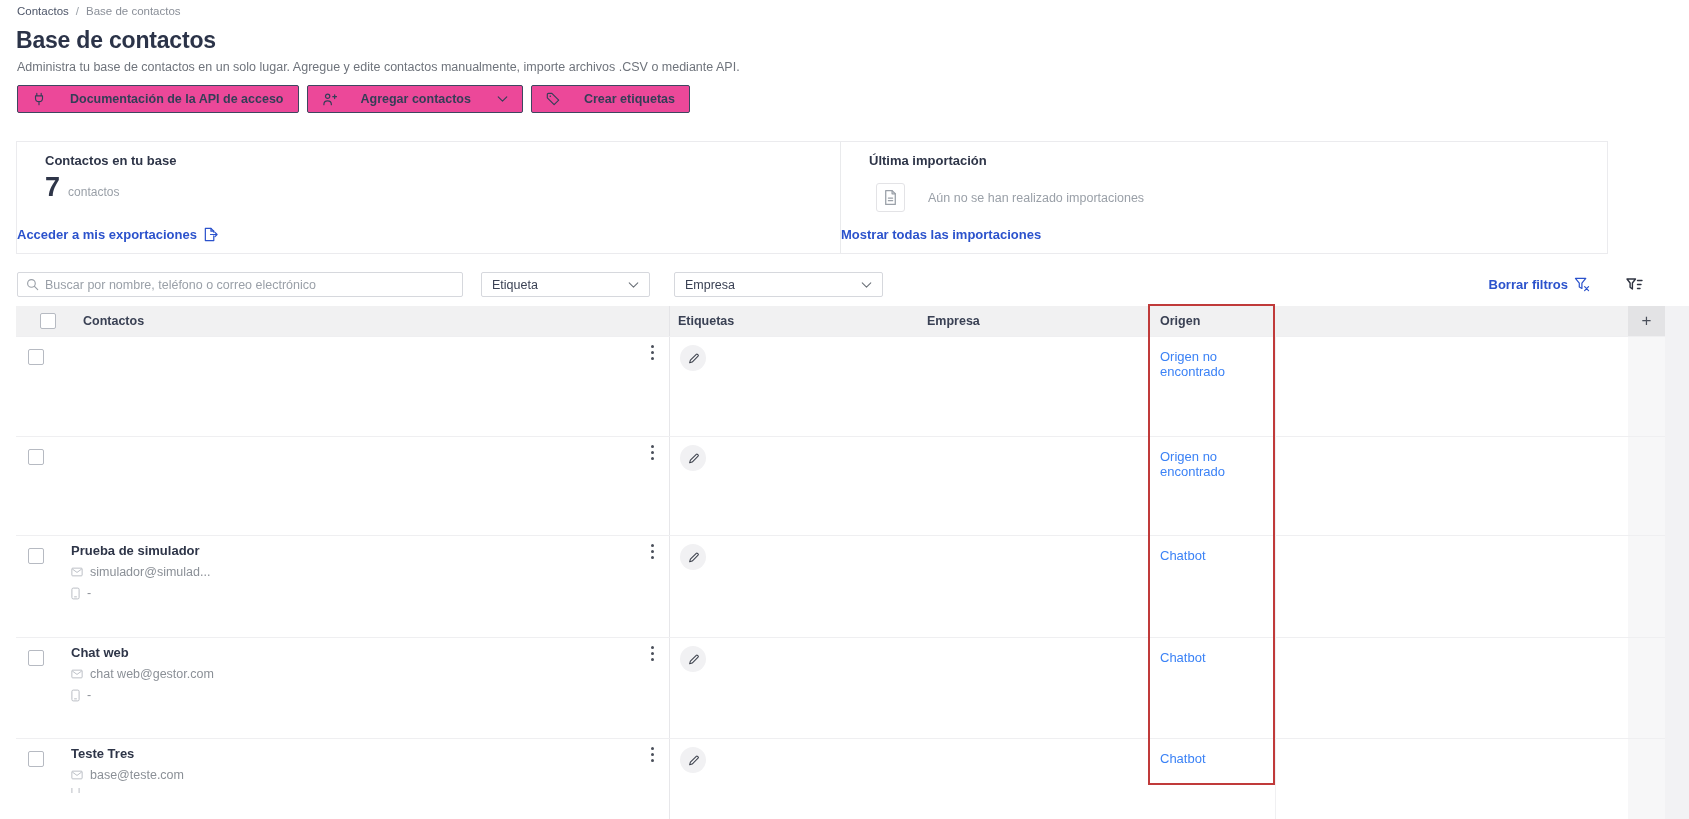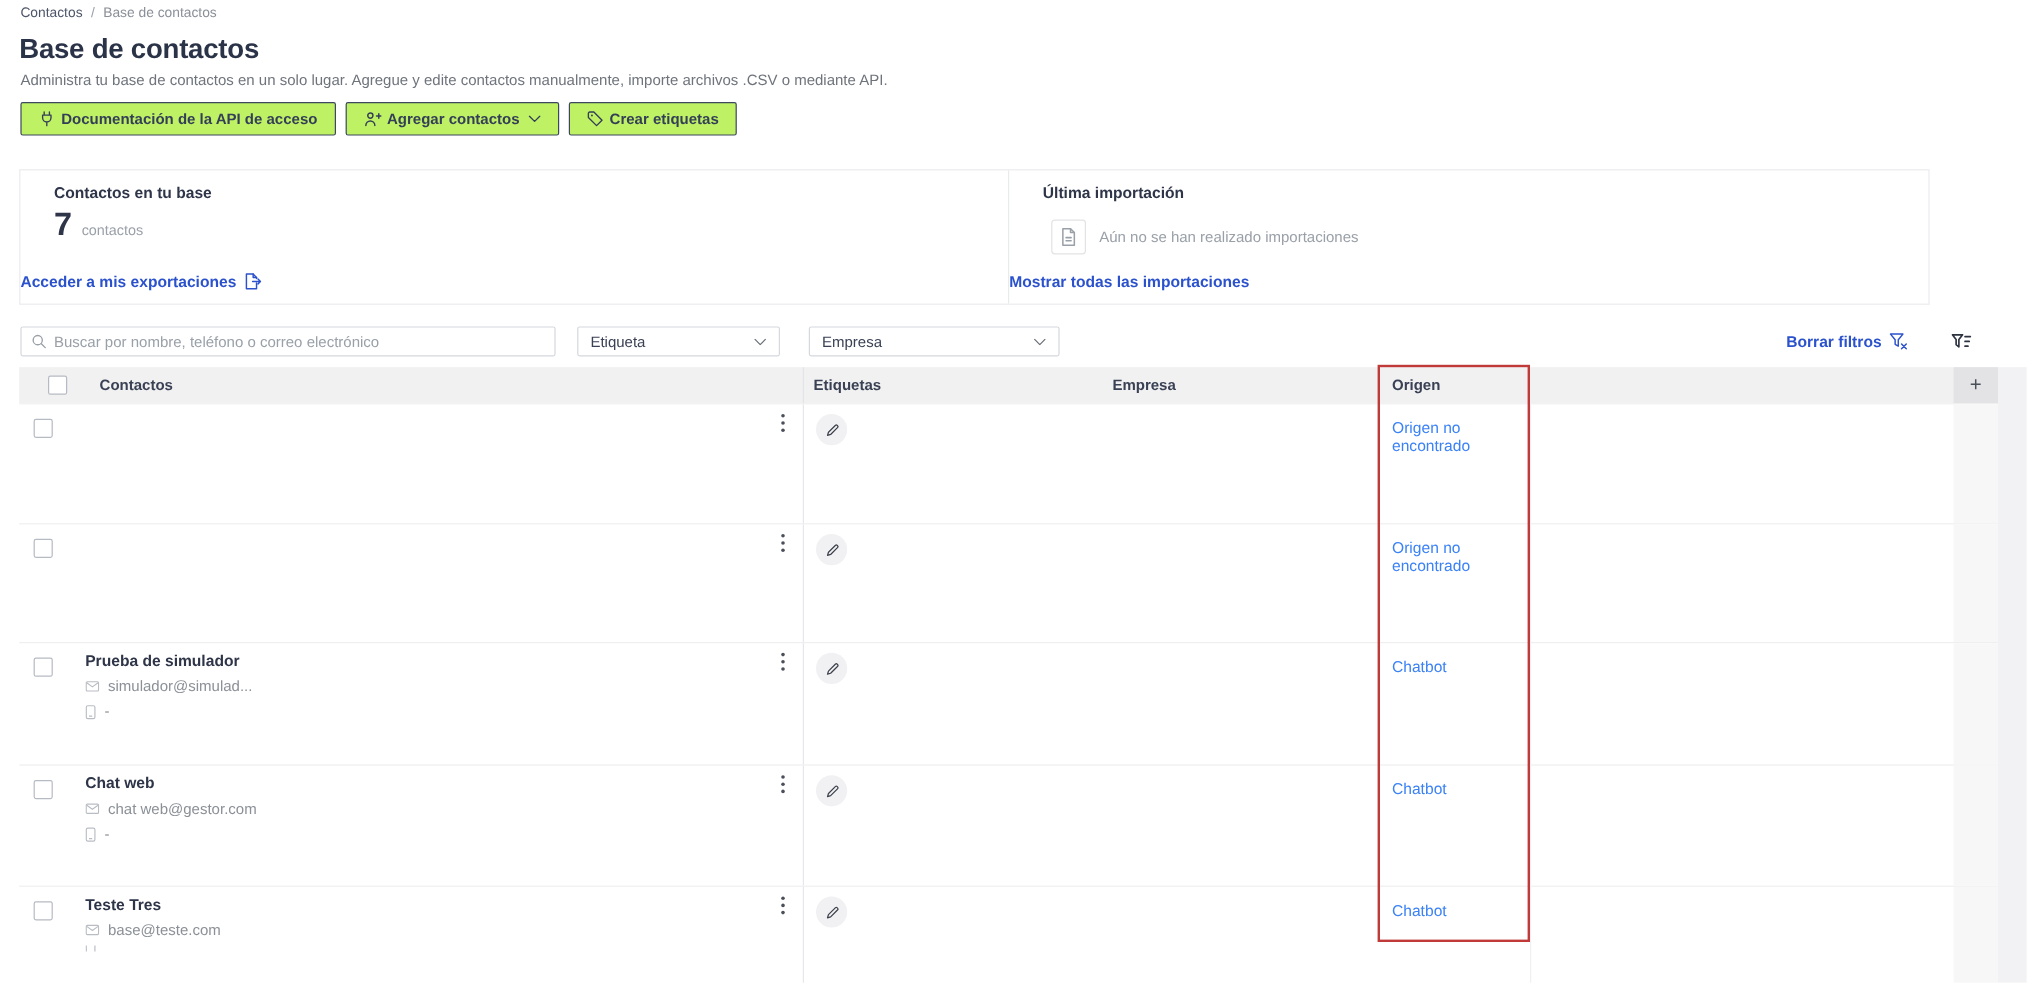--- a/index.html
+++ b/index.html
@@ -16,38 +16,38 @@
   .breadcrumb .sep { color:#9aa0a8; }
   .breadcrumb .crumb-current { color:#8a8f98; }
 
   
   .page-title { position:absolute; top:27px; left:16px; margin:0; font-size:23px; font-weight:700; color:#2b3348; letter-spacing:-0.2px; }
   .subtitle { position:absolute; top:60px; left:17px; margin:0; font-size:12.5px; color:#6f747c; }
 
   
   .actions { position:absolute; top:85px; left:17px; display:flex; gap:8px; }
   .btn {
-    display:flex; align-items:center; gap:5px; height:28px; padding:0 14px;
-    background:#bef264; border:1px solid #3d4760; border-radius:2px;
+    display:flex; align-items:center; gap:24px; height:28px; padding:0 14px;
+    background:#ec4899; border:1px solid #3d4760; border-radius:2px;
     font-family:"Liberation Sans", sans-serif; font-size:12.5px; font-weight:600; color:#343e57; cursor:pointer;
   }
   .btn .chev { margin-left:2px; }
 
   
   .summary { position:absolute; top:141px; left:16px; width:1592px; height:113px; border:1px solid #ebebee; display:flex; }
   .card { position:relative; height:100%; }
   .card-left { width:824px; border-right:1px solid #e9eaec; }
   .card-right { flex:1; }
   .card-title { position:absolute; top:11px; left:28px; font-size:13px; font-weight:700; color:#2e3548; }
   .count-row { position:absolute; top:30px; left:28px; display:flex; align-items:baseline; gap:8px; }
   .count-number { font-size:27px; font-weight:600; color:#2e3548; }
   .count-label { font-size:12px; color:#9aa0a8; }
   .card-link-row { position:absolute; bottom:11px; left:0; width:100%; display:flex; justify-content:flex-start; }
   .blue-link { display:flex; align-items:center; gap:6px; color:#2b52cc; font-size:13px; font-weight:700; cursor:pointer; }
-  .import-empty { position:absolute; top:41px; left:35px; display:flex; align-items:center; gap:11px; }
+  .import-empty { position:absolute; top:41px; left:35px; display:flex; align-items:center; gap:23px; }
   .doc-box { width:29px; height:29px; border:1px solid #e3e3e6; border-radius:3px; background:#fff; display:flex; align-items:center; justify-content:center; }
   .import-empty-text { font-size:12.5px; color:#9aa0a8; }
 
   
   .filters { position:absolute; top:272px; left:17px; width:1626px; height:25px; display:flex; align-items:center; }
   .search-box { width:446px; height:25px; border:1px solid #d6d8dd; border-radius:2px; display:flex; align-items:center; padding:0 8px; gap:4px; background:#fff; }
   .search-box input { border:none; outline:none; flex:1; font-family:"Liberation Sans", sans-serif; font-size:12.5px; color:#323b52; background:transparent; }
   .search-box input::placeholder { color:#9aa0a8; }
   .select { height:25px; border:1px solid #d6d8dd; border-radius:2px; background:#fff; display:flex; align-items:center; justify-content:space-between; padding:0 10px; font-size:12.5px; color:#3a4154; cursor:pointer; }
   .select-tag { width:169px; margin-left:18px; }

